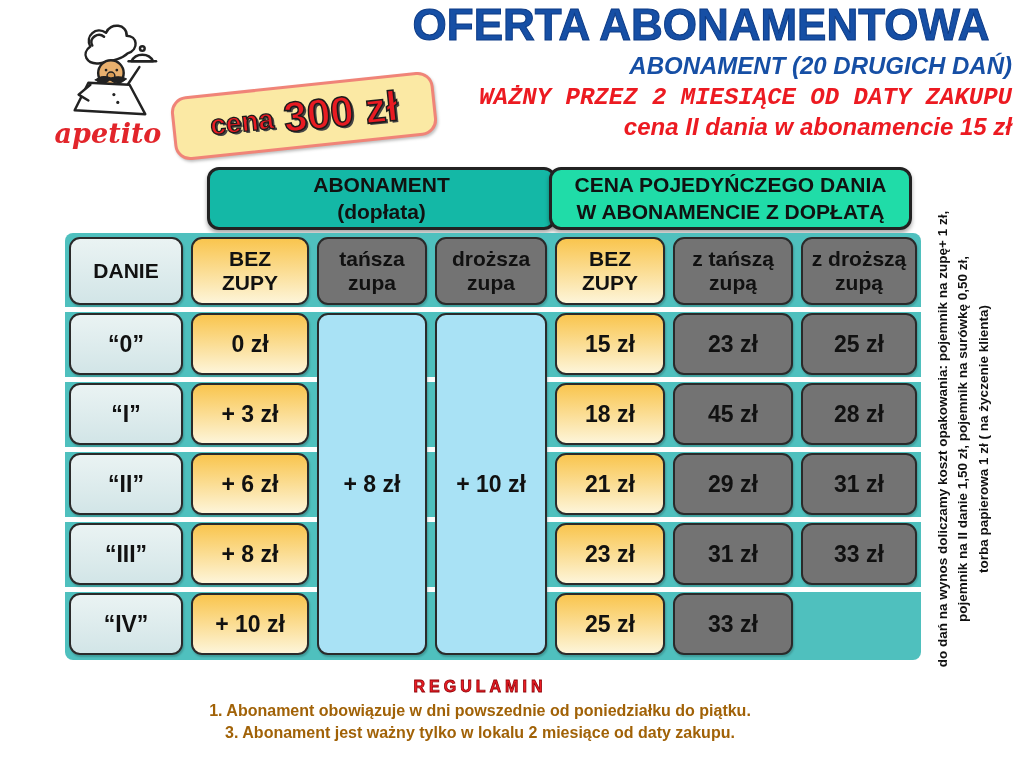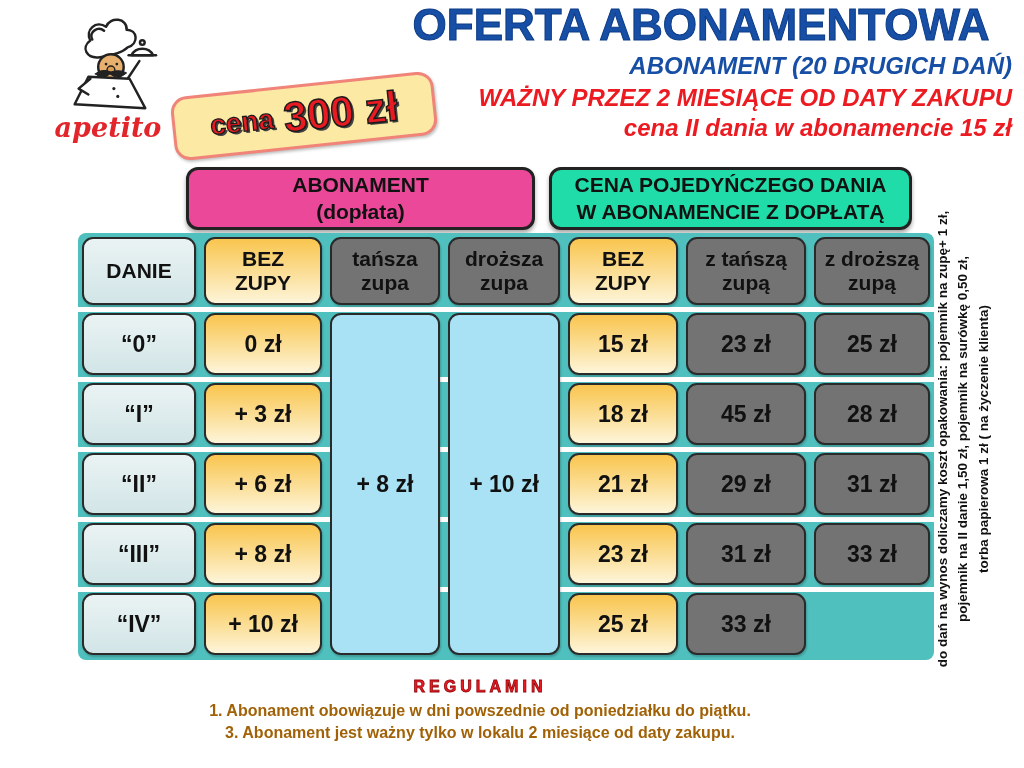--- a/index.html
+++ b/index.html
@@ -1,52 +1,52 @@
 <!DOCTYPE html>
 <html><head>
 <meta charset="utf-8">
 <style>
   html,body{margin:0;padding:0;background:#fff;}
   #poster{position:relative;width:1024px;height:768px;background:#fff;overflow:hidden;
           font-family:"Liberation Sans",sans-serif;font-weight:bold;color:#111;}
 
   
-  .logo{position:absolute;left:38px;top:18px;width:140px;text-align:center;}
+  .logo{position:absolute;left:38px;top:24px;width:140px;text-align:center;}
   .logo svg{display:block;margin:0 auto;}
   .brand{font-family:"DejaVu Serif",serif;font-style:italic;font-weight:bold;
          color:#E2252B;font-size:27px;line-height:1;margin-top:-4px;}
 
   
   .badge{position:absolute;left:172px;top:84px;width:258px;height:58px;
          background:#FBE9A4;border:3px solid #F08478;border-radius:16px;
          transform:rotate(-6deg);display:flex;align-items:center;justify-content:center;
          gap:10px;box-shadow:1px 2px 3px rgba(0,0,0,.25);}
   .badge .p1{font-size:28px;color:#E81B22;-webkit-text-stroke:1.3px #1b1b1b;
              text-shadow:2px 2px 0 #444;}
   .badge .p2{font-size:42px;color:#E81B22;-webkit-text-stroke:1.5px #1b1b1b;
              text-shadow:2px 2px 0 #444;}
 
   
   .head-block{position:absolute;left:390px;top:2px;width:622px;text-align:right;}
   .h-title{font-size:44px;line-height:1.05;color:#164FA5;text-align:center;
            letter-spacing:0px;-webkit-text-stroke:1px #0D3B86;}
   .h-sub{font-size:24px;font-style:italic;color:#164FA5;margin-top:4px;}
-  .h-valid{font-size:24px;font-style:italic;color:#EC1A21;margin-top:4px;}
+  .h-valid{font-size:24px;font-style:italic;color:#EC1A21;margin-top:4px;font-family:Liberation Mono, monospace;}
   .h-note{font-size:24px;font-style:italic;color:#EC1A21;margin-top:2px;}
 
   
   .ghead{position:absolute;top:167px;height:63px;border:3px solid #222;border-radius:12px;
          display:flex;flex-direction:column;align-items:center;justify-content:center;
          font-size:21px;line-height:1.25;text-align:center;color:#111;
          box-shadow:0 3px 4px rgba(0,0,0,.35);box-sizing:border-box;white-space:pre-line;}
-  .ghead.orange{left:186px;width:349px;background:#ec4899;}
+  .ghead.orange{left:207px;width:349px;background:#14b8a6;}
   .ghead.mint{left:549px;width:363px;background:#20DCA8;}
 
   
-  .panel{position:absolute;left:78px;top:233px;width:856px;height:427px;
+  .panel{position:absolute;left:65px;top:233px;width:856px;height:427px;
          background:#4FC0BE;border-radius:8px;padding:4px;box-sizing:border-box;
          display:grid;overflow:hidden;
          grid-template-columns:114px 118px 110px 112px 110px 120px 116px;
          grid-template-rows:68px 62px 62px 62px 62px 62px;
          column-gap:8px;row-gap:8px;}
   .sep{position:absolute;left:0;right:0;height:5px;background:#fff;z-index:1;}
   .sep.s1{top:74px}.sep.s2{top:144px}.sep.s3{top:214px}.sep.s4{top:284px}.sep.s5{top:354px}
   .cell{position:relative;z-index:2;border:2px solid #2A2A2A;border-radius:11px;
         display:flex;align-items:center;justify-content:center;text-align:center;
         font-size:23px;color:#111;white-space:pre-line;line-height:1.15;

